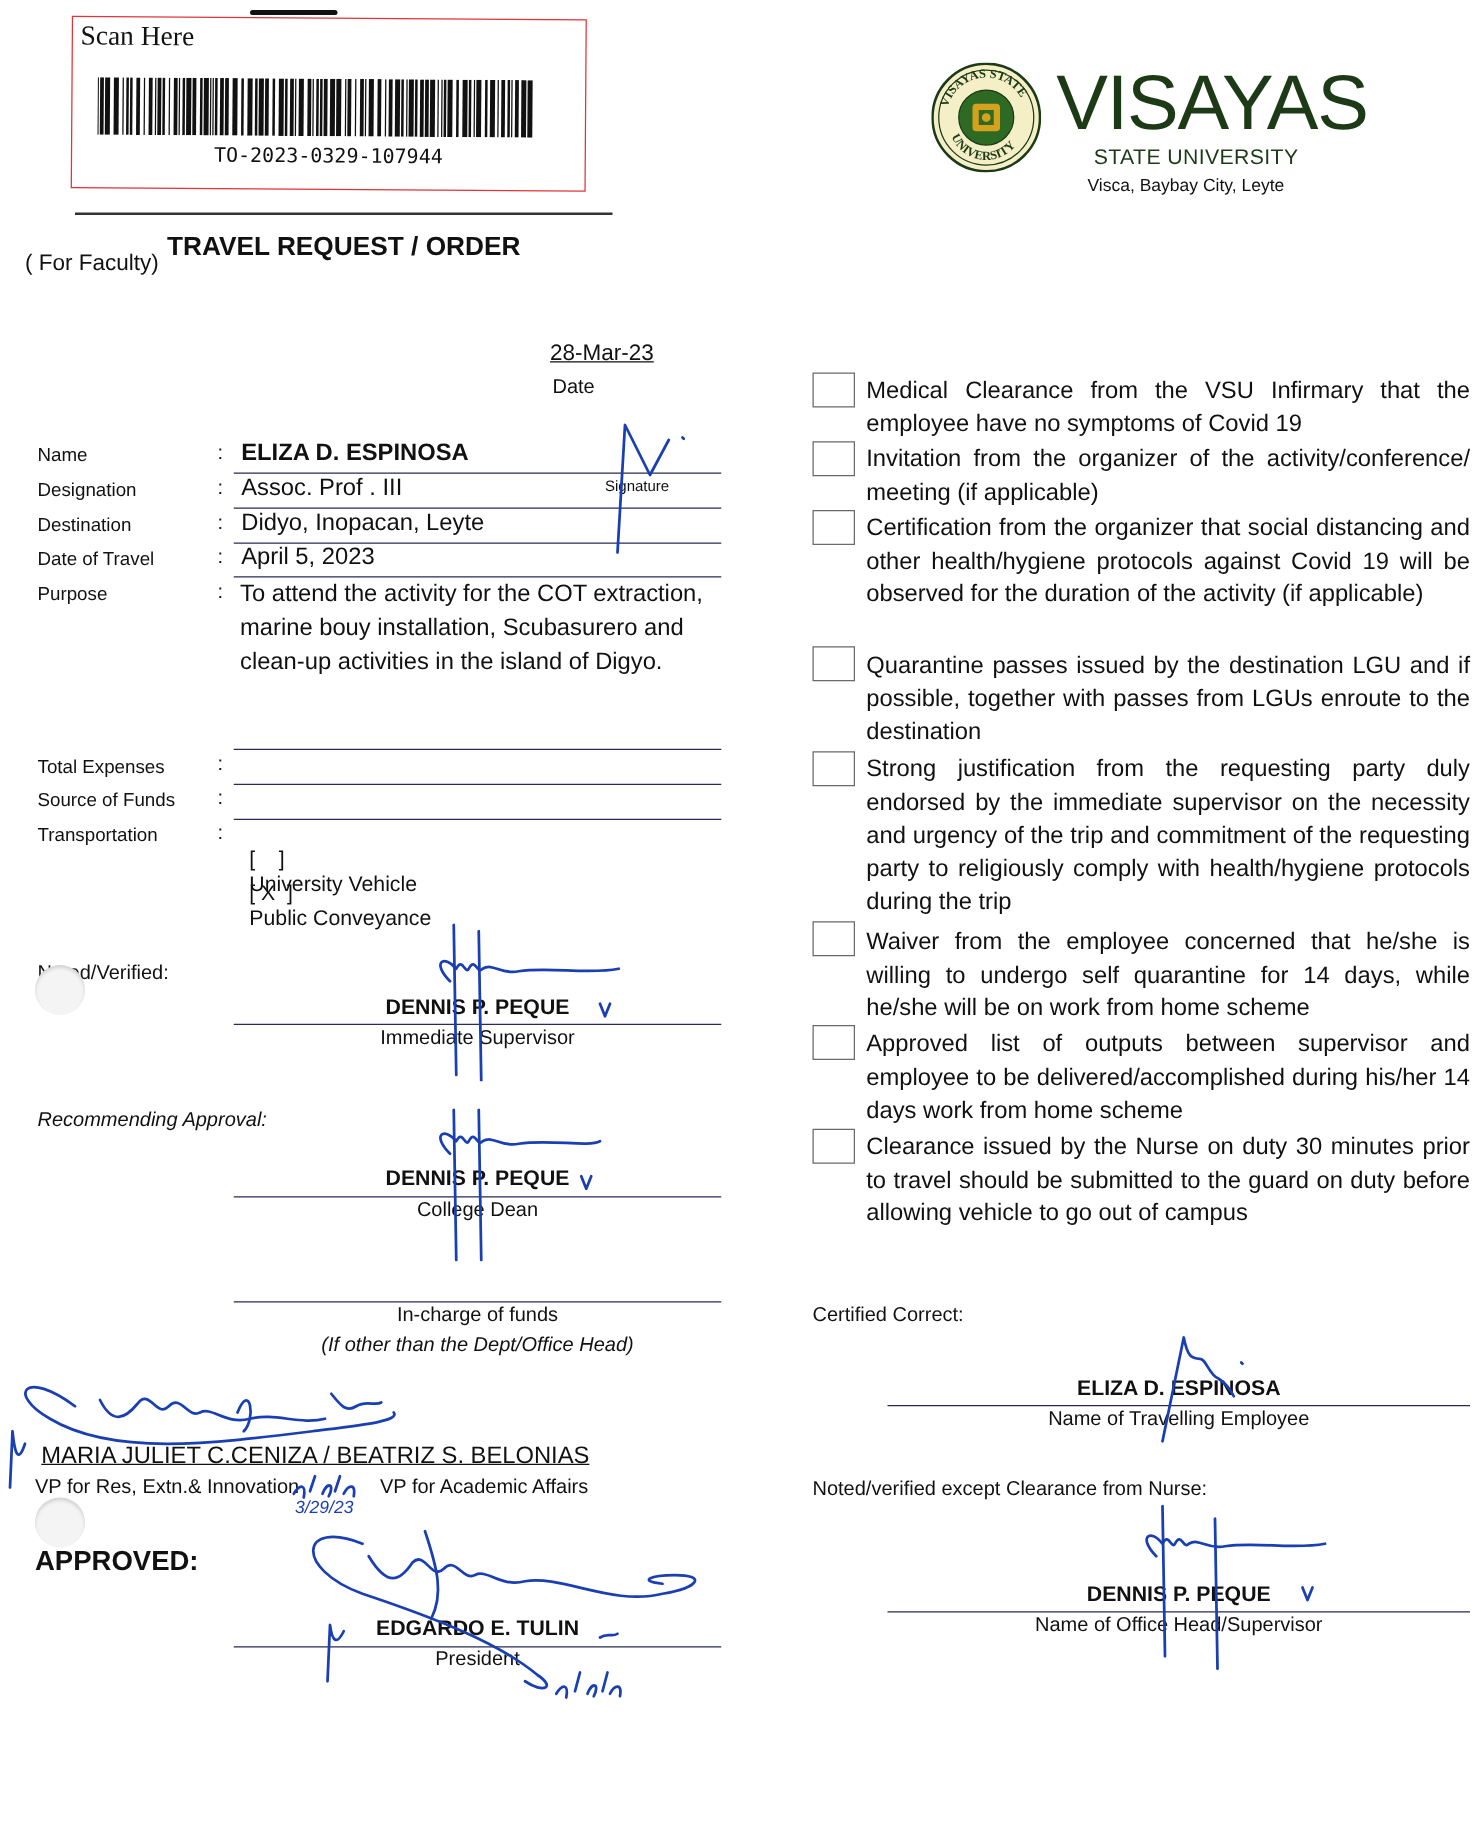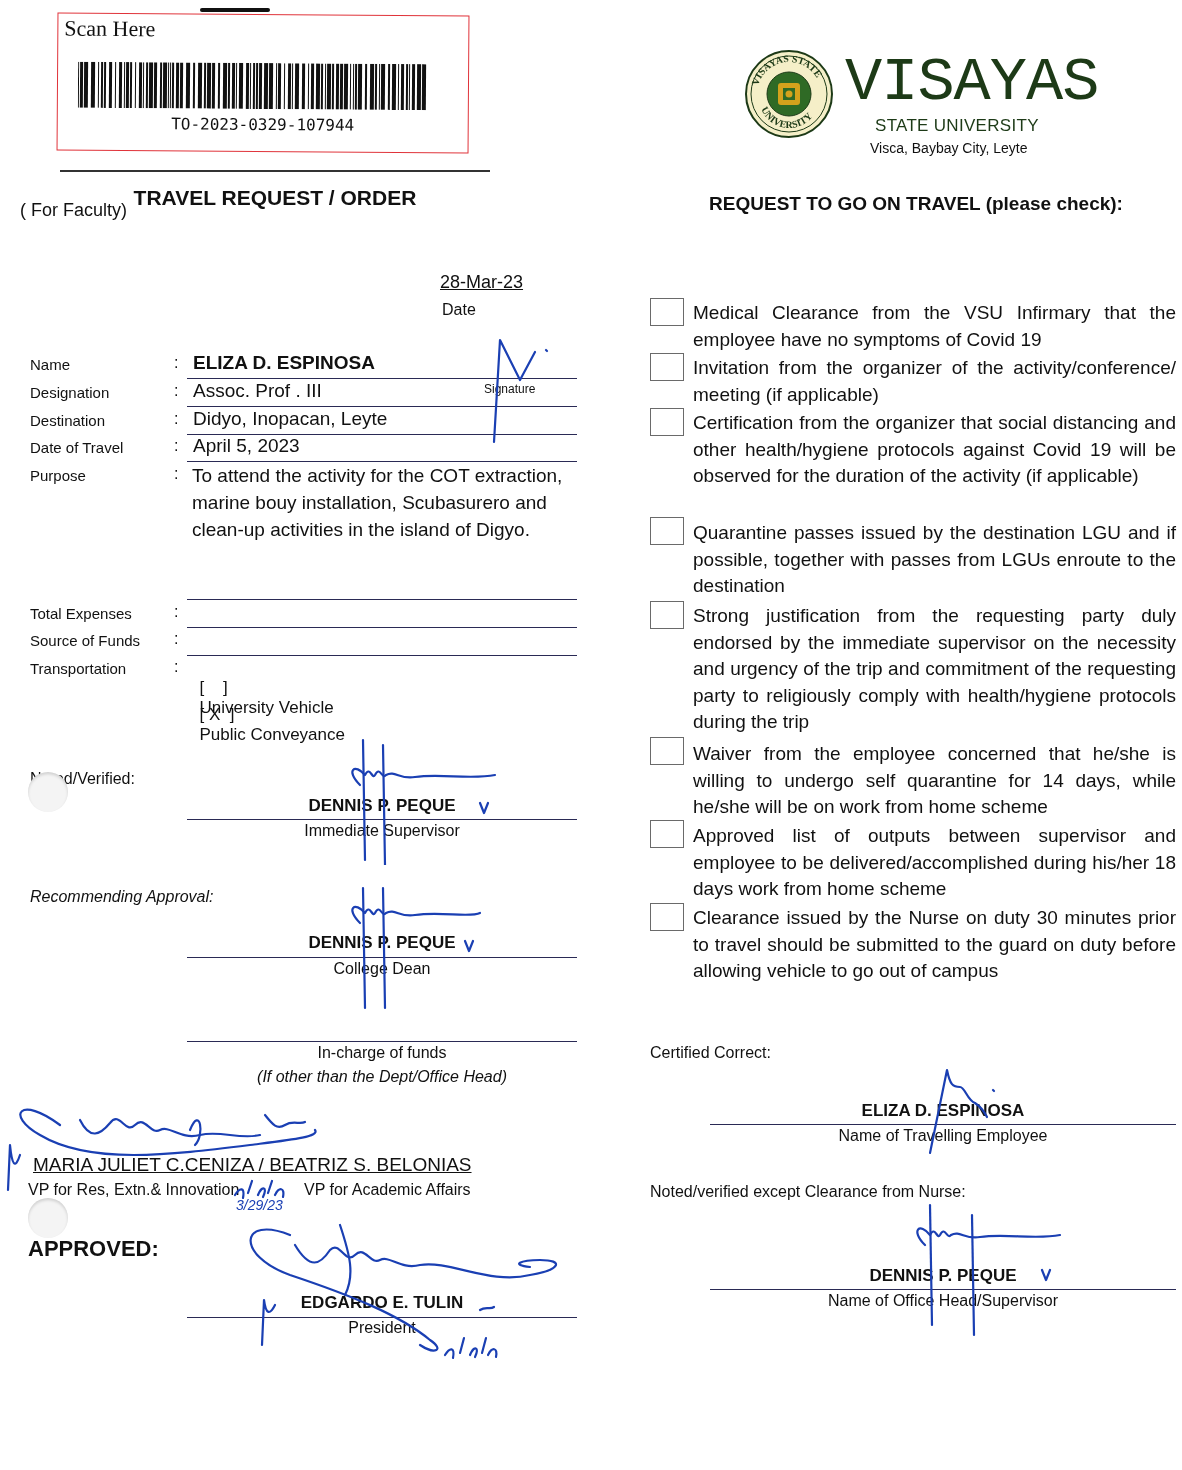--- a/index.html
+++ b/index.html
@@ -14,21 +14,21 @@
   
   .scanbox { left: 57px; top: 14px; width: 410px; height: 136px; border: 1.5px solid #e0333a; transform: rotate(0.4deg); }
   .scan-label { left: 6px; top: 2px; font-family: "Liberation Serif", serif; font-size: 22px; color: #111; }
   .barcode { left: 20px; top: 48px; width: 350px; height: 46px; }
   .barcode-num { left: 0; top: 100px; width: 100%; text-align: center; font-family: "DejaVu Sans Mono", monospace; font-size: 16px; color: #111; }
   .topstroke { left: 200px; top: 8px; width: 70px; height: 4px; background: #111; border-radius: 2px; }
   .underbar { left: 60px; top: 170px; width: 430px; height: 2px; background: #333; }
 
   
   .seal { left: 745px; top: 50px; width: 88px; height: 88px; }
-  .logo-word { left: 845px; top: 52px; font-size: 62px; letter-spacing: -1px; color: #1d3a17; font-family: Liberation Mono, monospace; line-height: 1; }
+  .logo-word { left: 845px; top: 52px; font-size: 62px; letter-spacing: -1px; color: #1d3a17; font-family: Liberation Sans, sans-serif; line-height: 1; }
   .logo-sub { left: 875px; top: 116px; font-size: 17px; color: #1d3a17; letter-spacing: 0.3px; }
   .logo-addr { left: 870px; top: 140px; font-size: 14px; color: #111; }
 
   
   .title { left: 20px; width: 510px; text-align: center; top: 186px; font-weight: bold; font-size: 21px; }
   .subtitle { left: 20px; width: 510px; text-align: left; top: 200px; font-size: 18px; }
   .date-val { left: 440px; top: 272px; font-size: 18px; text-decoration: underline; }
   .date-lbl { left: 442px; top: 301px; font-size: 16px; }
 
   
@@ -268,21 +268,20 @@
 <svg class="ink" style="left:230px; top:1215px; width:350px; height:150px;" viewBox="0 0 350 150">
   <path d="M32,130 L34,85 C36,100 40,100 45,90"></path>
   <path d="M60,20 C10,0 5,40 60,60 C120,80 170,100 200,125 C215,135 205,140 190,130"></path>
   <path d="M65,30 C80,55 90,50 100,35 C110,25 115,50 125,40 C135,30 140,50 150,45 C160,40 170,55 190,50 C220,45 260,70 300,60 C330,55 335,45 310,45 C290,45 280,50 300,52"></path>
   <path d="M110,10 C120,40 125,60 115,80"></path>
   <path d="M250,95 c6,-4 10,0 14,-3"></path>
   <path d="M215,140 c5,-8 10,-8 8,3 M230,138 l4,-15 M240,140 c4,-10 10,-8 5,2 M252,138 l4,-15 M258,140 c4,-8 10,-8 8,2"></path>
 </svg>
 
 <div class="abs cl-title">
-  <div>REQUEST TO GO ON TRAVEL (please check):</div>
 </div>
 
 <div class="cbox" style="top:298px"></div>
 <div class="citem" style="top:300px">Medical Clearance from the VSU Infirmary that the employee have no symptoms of Covid 19</div>
 
 <div class="cbox" style="top:353px"></div>
 <div class="citem" style="top:355px">Invitation from the organizer of the activity/conference/ meeting (if applicable)</div>
 
 <div class="cbox" style="top:408px"></div>
 <div class="citem" style="top:410px">Certification from the organizer that social distancing and other health/hygiene protocols against Covid 19 will be observed for the duration of the activity  (if applicable)</div>
@@ -290,21 +289,21 @@
 <div class="cbox" style="top:517px"></div>
 <div class="citem" style="top:520px">Quarantine passes issued by the destination LGU and if possible, together with passes from LGUs enroute to the destination</div>
 
 <div class="cbox" style="top:601px"></div>
 <div class="citem" style="top:603px">Strong justification from the requesting party duly endorsed by the immediate supervisor on the necessity and urgency of the trip and commitment of the requesting party to religiously comply with health/hygiene protocols during the trip</div>
 
 <div class="cbox" style="top:737px"></div>
 <div class="citem" style="top:741px">Waiver from the employee concerned that he/she is willing to undergo self quarantine for 14 days, while he/she will be on work from home scheme</div>
 
 <div class="cbox" style="top:820px"></div>
-<div class="citem" style="top:823px">Approved list of outputs between supervisor and employee to be delivered/accomplished during his/her 18 days work from home scheme</div>
+<div class="citem" style="top:823px">Approved list of outputs between supervisor and employee to be delivered/accomplished during his/her 14 days work from home scheme</div>
 
 <div class="cbox" style="top:903px"></div>
 <div class="citem" style="top:905px">Clearance issued by the Nurse on duty 30 minutes prior to travel should be submitted to the guard on duty before allowing vehicle to go out of campus</div>
 
 <div class="abs label-text" style="left:650px; top:1044px;">Certified Correct:</div>
 <div class="abs sig-name" style="left:710px; top:1101px; width:466px;">ELIZA D. ESPINOSA</div>
 <div class="line" style="left:710px; top:1124px; width:466px;"></div>
 <div class="abs sig-role" style="left:710px; top:1127px; width:466px;">Name of Travelling Employee</div>
 <svg class="ink" style="left:925px; top:1065px; width:80px; height:90px;" viewBox="0 0 80 90">
   <path d="M5,88 L22,5 C25,20 28,22 35,22 C40,22 42,35 50,38 C56,42 60,48 62,52"></path>

